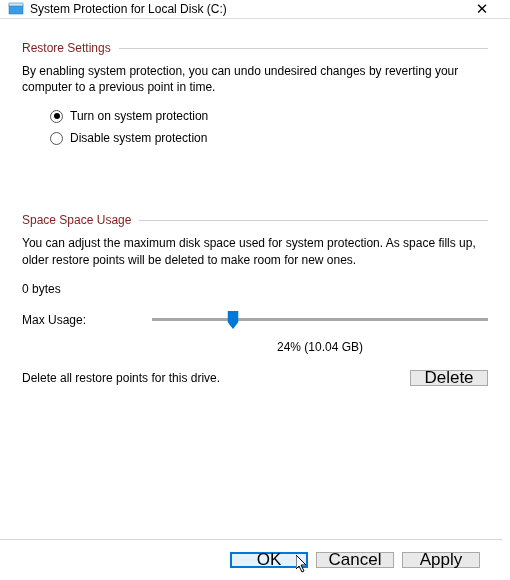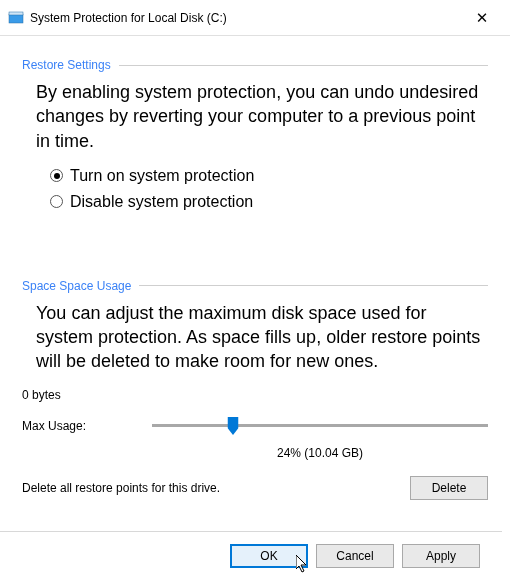--- a/index.html
+++ b/index.html
@@ -10,21 +10,21 @@
       height: 580px;
       font-family: "Segoe UI", Tahoma, sans-serif;
       font-size: 12px;
       background: #ffffff;
       color: #000;
       overflow: hidden;
     }
     .titlebar {
       display: flex;
       align-items: center;
-      height: 36px;
+      height: 19px;
       padding: 0 8px;
       border-bottom: 1px solid #e0e0e0;
     }
     .titlebar .icon {
       width: 16px; height: 16px;
     }
     .titlebar .title {
       flex: 1;
       margin-left: 6px;
       font-size: 12px;
@@ -41,39 +41,39 @@
     .content {
       padding: 12px 22px 0 22px;
     }
     .section-header {
       display: flex;
       align-items: center;
       margin: 10px 0 8px 0;
     }
     .section-header .label {
       font-size: 12px;
-      color: #3b82f6;
+      color: #7f1d1d;
       margin-right: 8px;
       white-space: nowrap;
     }
     .section-header .line {
       flex: 1;
       height: 1px;
       background: #cfcfcf;
     }
     .desc {
-      font-size: 18px;
+      font-size: 12px;
       line-height: 1.35;
-      margin: 6px 0 14px 14px;
+      margin: 6px 0 14px 0;
     }
     .radio-row {
       display: flex;
       align-items: center;
       margin: 8px 0 8px 28px;
-      font-size: 16px;
+      font-size: 12px;
     }
     .radio {
       width: 13px; height: 13px;
       border: 1px solid #555;
       border-radius: 50%;
       margin-right: 7px;
       position: relative;
       background: #fff;
     }
     .radio.checked::after {
@@ -116,24 +116,24 @@
       margin: 10px 0 16px 130px;
     }
     .delete-row {
       display: flex;
       align-items: center;
       margin-top: 16px;
     }
     .delete-row .txt { flex: 1; }
     .btn {
       min-width: 78px;
-      height: 24px;
+      height: 16px;
       border: 1px solid #a9a9a9;
       background: #e9e9e9;
-      font-size: 12px;
+      font-size: 17px;
       display: inline-flex;
       align-items: center;
       justify-content: center;
       cursor: default;
     }
     .btn.primary {
       border: 2px solid #0078d7;
       background: #e5f1fb;
     }
     .footer {

